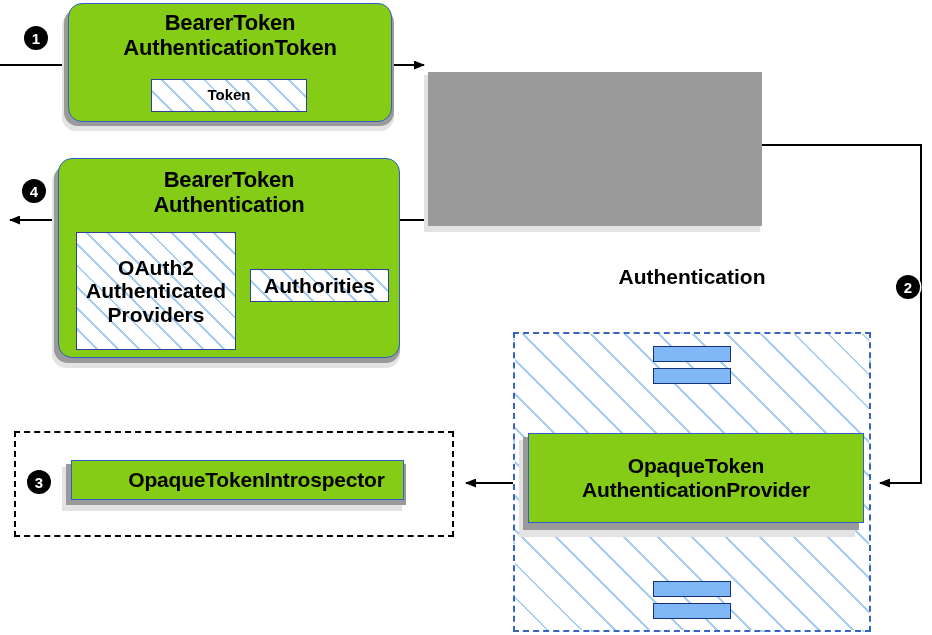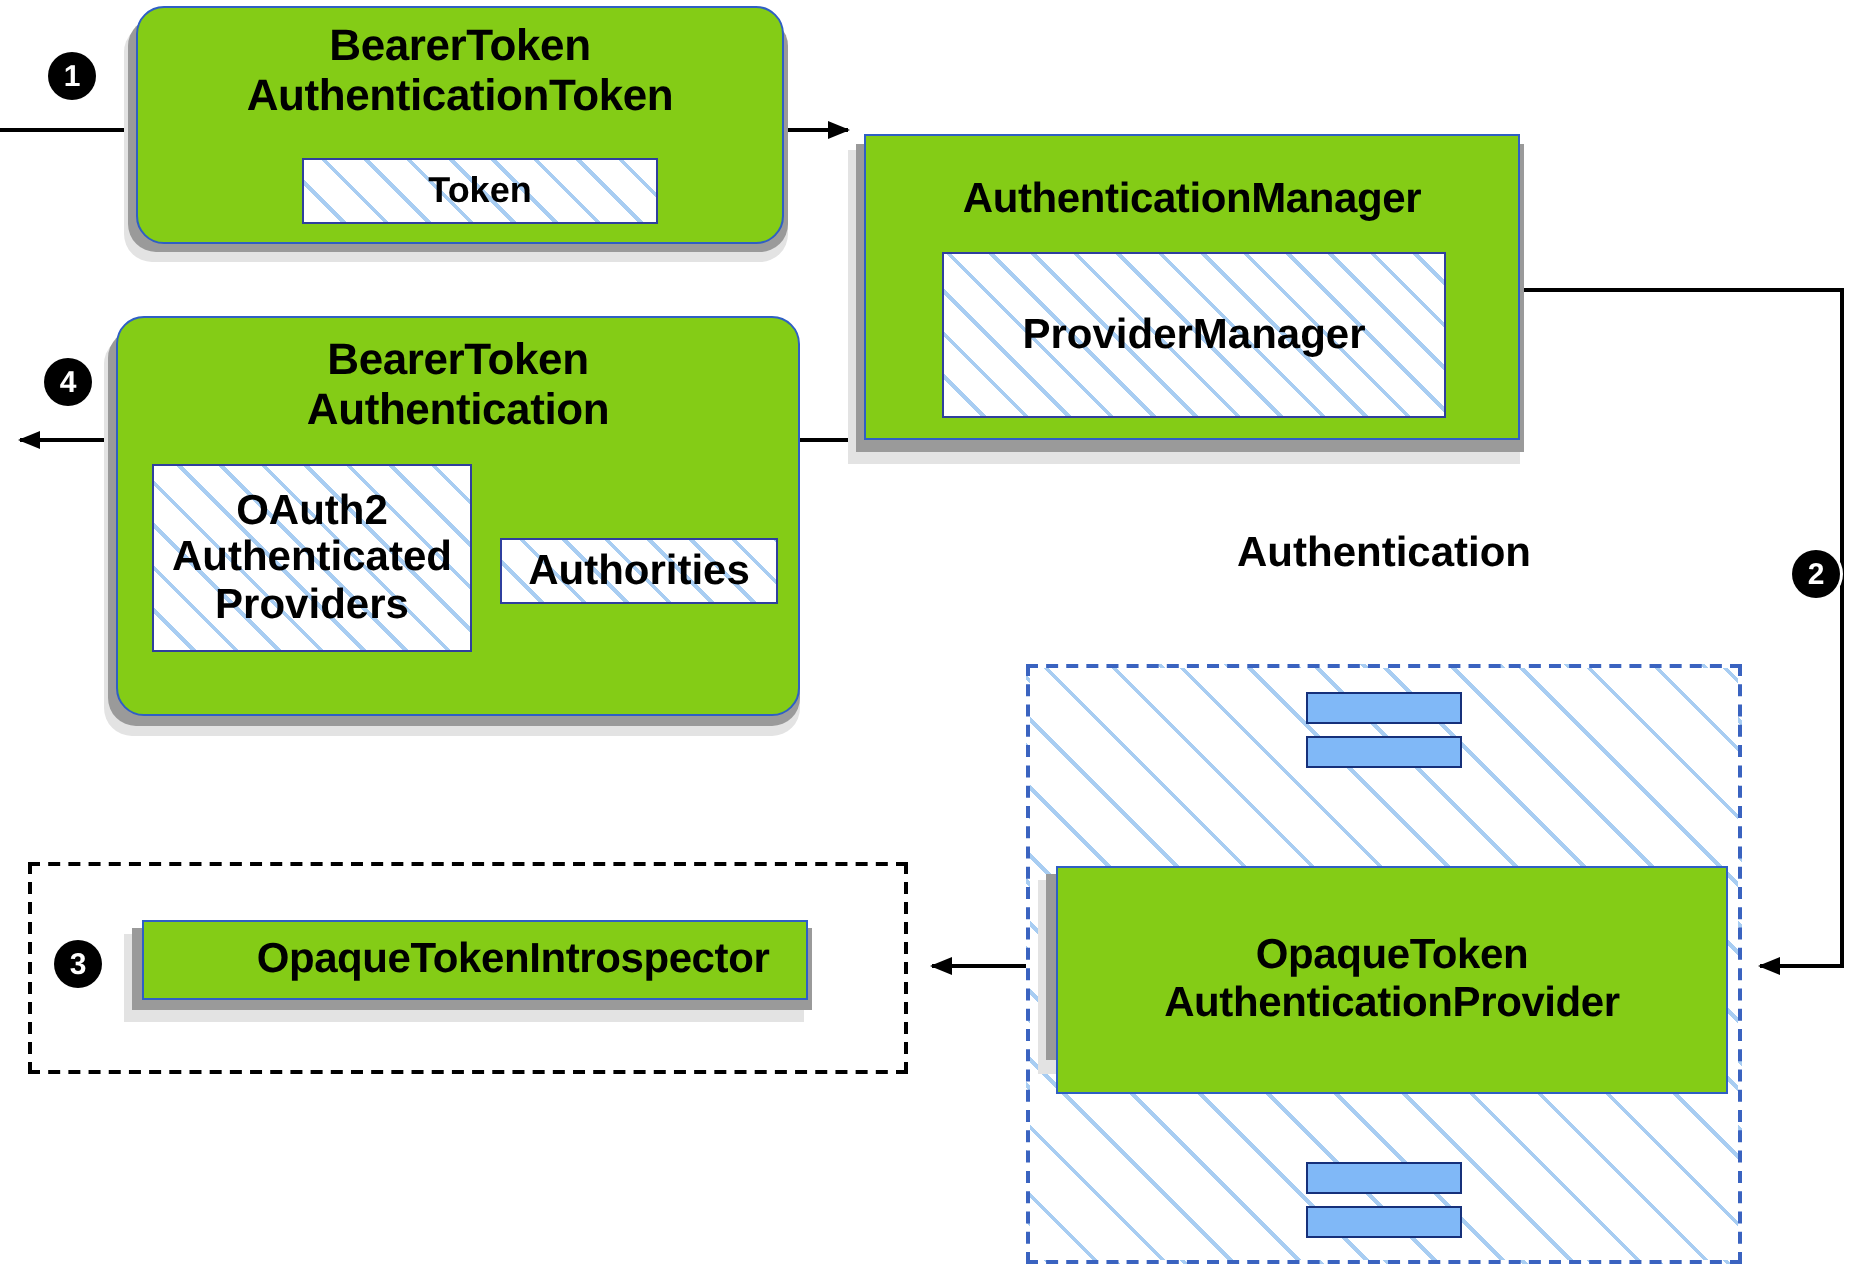--- a/index.html
+++ b/index.html
@@ -203,60 +203,56 @@
   <div class="group-dashed-blue" style="left:513px; top:332px; width:358px; height:300px;"></div>
 
   <div class="stack-bar" style="left:653px; top:346px; width:78px; height:16px;"></div>
   <div class="stack-bar" style="left:653px; top:368px; width:78px; height:16px;"></div>
 
   <div class="stack-bar" style="left:653px; top:581px; width:78px; height:16px;"></div>
   <div class="stack-bar" style="left:653px; top:603px; width:78px; height:16px;"></div>
 
   <div class="node-shadow2" style="left:519px; top:440px; width:336px; height:97px;"></div>
   <div class="node-shadow" style="left:523px; top:437px; width:336px; height:93px;"></div>
-  <div class="node" style="left:528px; top:433px; width:336px; height:114px; justify-content:center;">
+  <div class="node" style="left:528px; top:433px; width:336px; height:90px; justify-content:center;">
     <div class="node-title" style="font-size:21px;">
       <div>OpaqueToken</div>
       <div>AuthenticationProvider</div>
     </div>
   </div>
 
   <div class="group-dashed-black" style="left:14px; top:431px; width:440px; height:106px;"></div>
 
   <div class="node-shadow2" style="left:62px; top:467px; width:340px; height:44px;"></div>
   <div class="node-shadow" style="left:66px; top:464px; width:340px; height:41px;"></div>
   <div class="node" style="left:71px; top:460px; width:333px; height:40px; justify-content:center;">
     <div class="node-title" style="font-size:21px;margin-left:38px;">OpaqueTokenIntrospector</div>
   </div>
 
   <div class="node-shadow2" style="left:424px; top:75px; width:336px; height:157px;"></div>
   <div class="node-shadow" style="left:428px; top:72px; width:334px; height:154px;"></div>
-  <div class="node" style="left:432px; top:67px; width:328px; height:153px;">
-    <div class="node-title" style="font-size:21px; margin-top:20px;">AuthenticationManager</div>
-    <div class="hatchbox" style="left:38px; top:58px; width:252px; height:83px; font-size:21px;">ProviderManager</div>
-  </div>
 
   <div class="node-shadow2 rounded" style="left:62px; top:12px; width:332px; height:119px;"></div>
   <div class="node-shadow rounded" style="left:64px; top:9px; width:330px; height:117px;"></div>
   <div class="node rounded" style="left:68px; top:3px; width:324px; height:119px;">
     <div class="node-title" style="font-size:22px; margin-top:7px;">
       <div>BearerToken</div>
       <div>AuthenticationToken</div>
     </div>
-    <div class="hatchbox" style="left:82px; top:75px; width:178px; height:33px; font-size:18px;">Token</div>
+    <div class="hatchbox" style="left:82px; top:75px; width:156px; height:33px; font-size:15px;">Token</div>
   </div>
 
   <div class="node-shadow2 rounded" style="left:52px; top:168px; width:348px; height:200px;"></div>
   <div class="node-shadow rounded" style="left:54px; top:165px; width:346px; height:198px;"></div>
   <div class="node rounded" style="left:58px; top:158px; width:342px; height:200px;">
     <div class="node-title" style="font-size:22px; margin-top:9px;">
       <div>BearerToken</div>
       <div>Authentication</div>
     </div>
-    <div class="hatchbox" style="left:17px; top:73px; width:160px; height:94px; font-size:21px; flex-direction:column;">
+    <div class="hatchbox" style="left:17px; top:73px; width:160px; height:118px; font-size:21px; flex-direction:column;">
       <div>OAuth2</div>
       <div>Authenticated</div>
       <div>Providers</div>
     </div>
     <div class="hatchbox" style="left:191px; top:110px; width:139px; height:33px; font-size:21px;">Authorities</div>
   </div>
 
   <div class="badge" style="left:24px; top:26px;">1</div>
   <div class="badge" style="left:896px; top:275px;">2</div>
   <div class="badge" style="left:27px; top:470px;">3</div>

